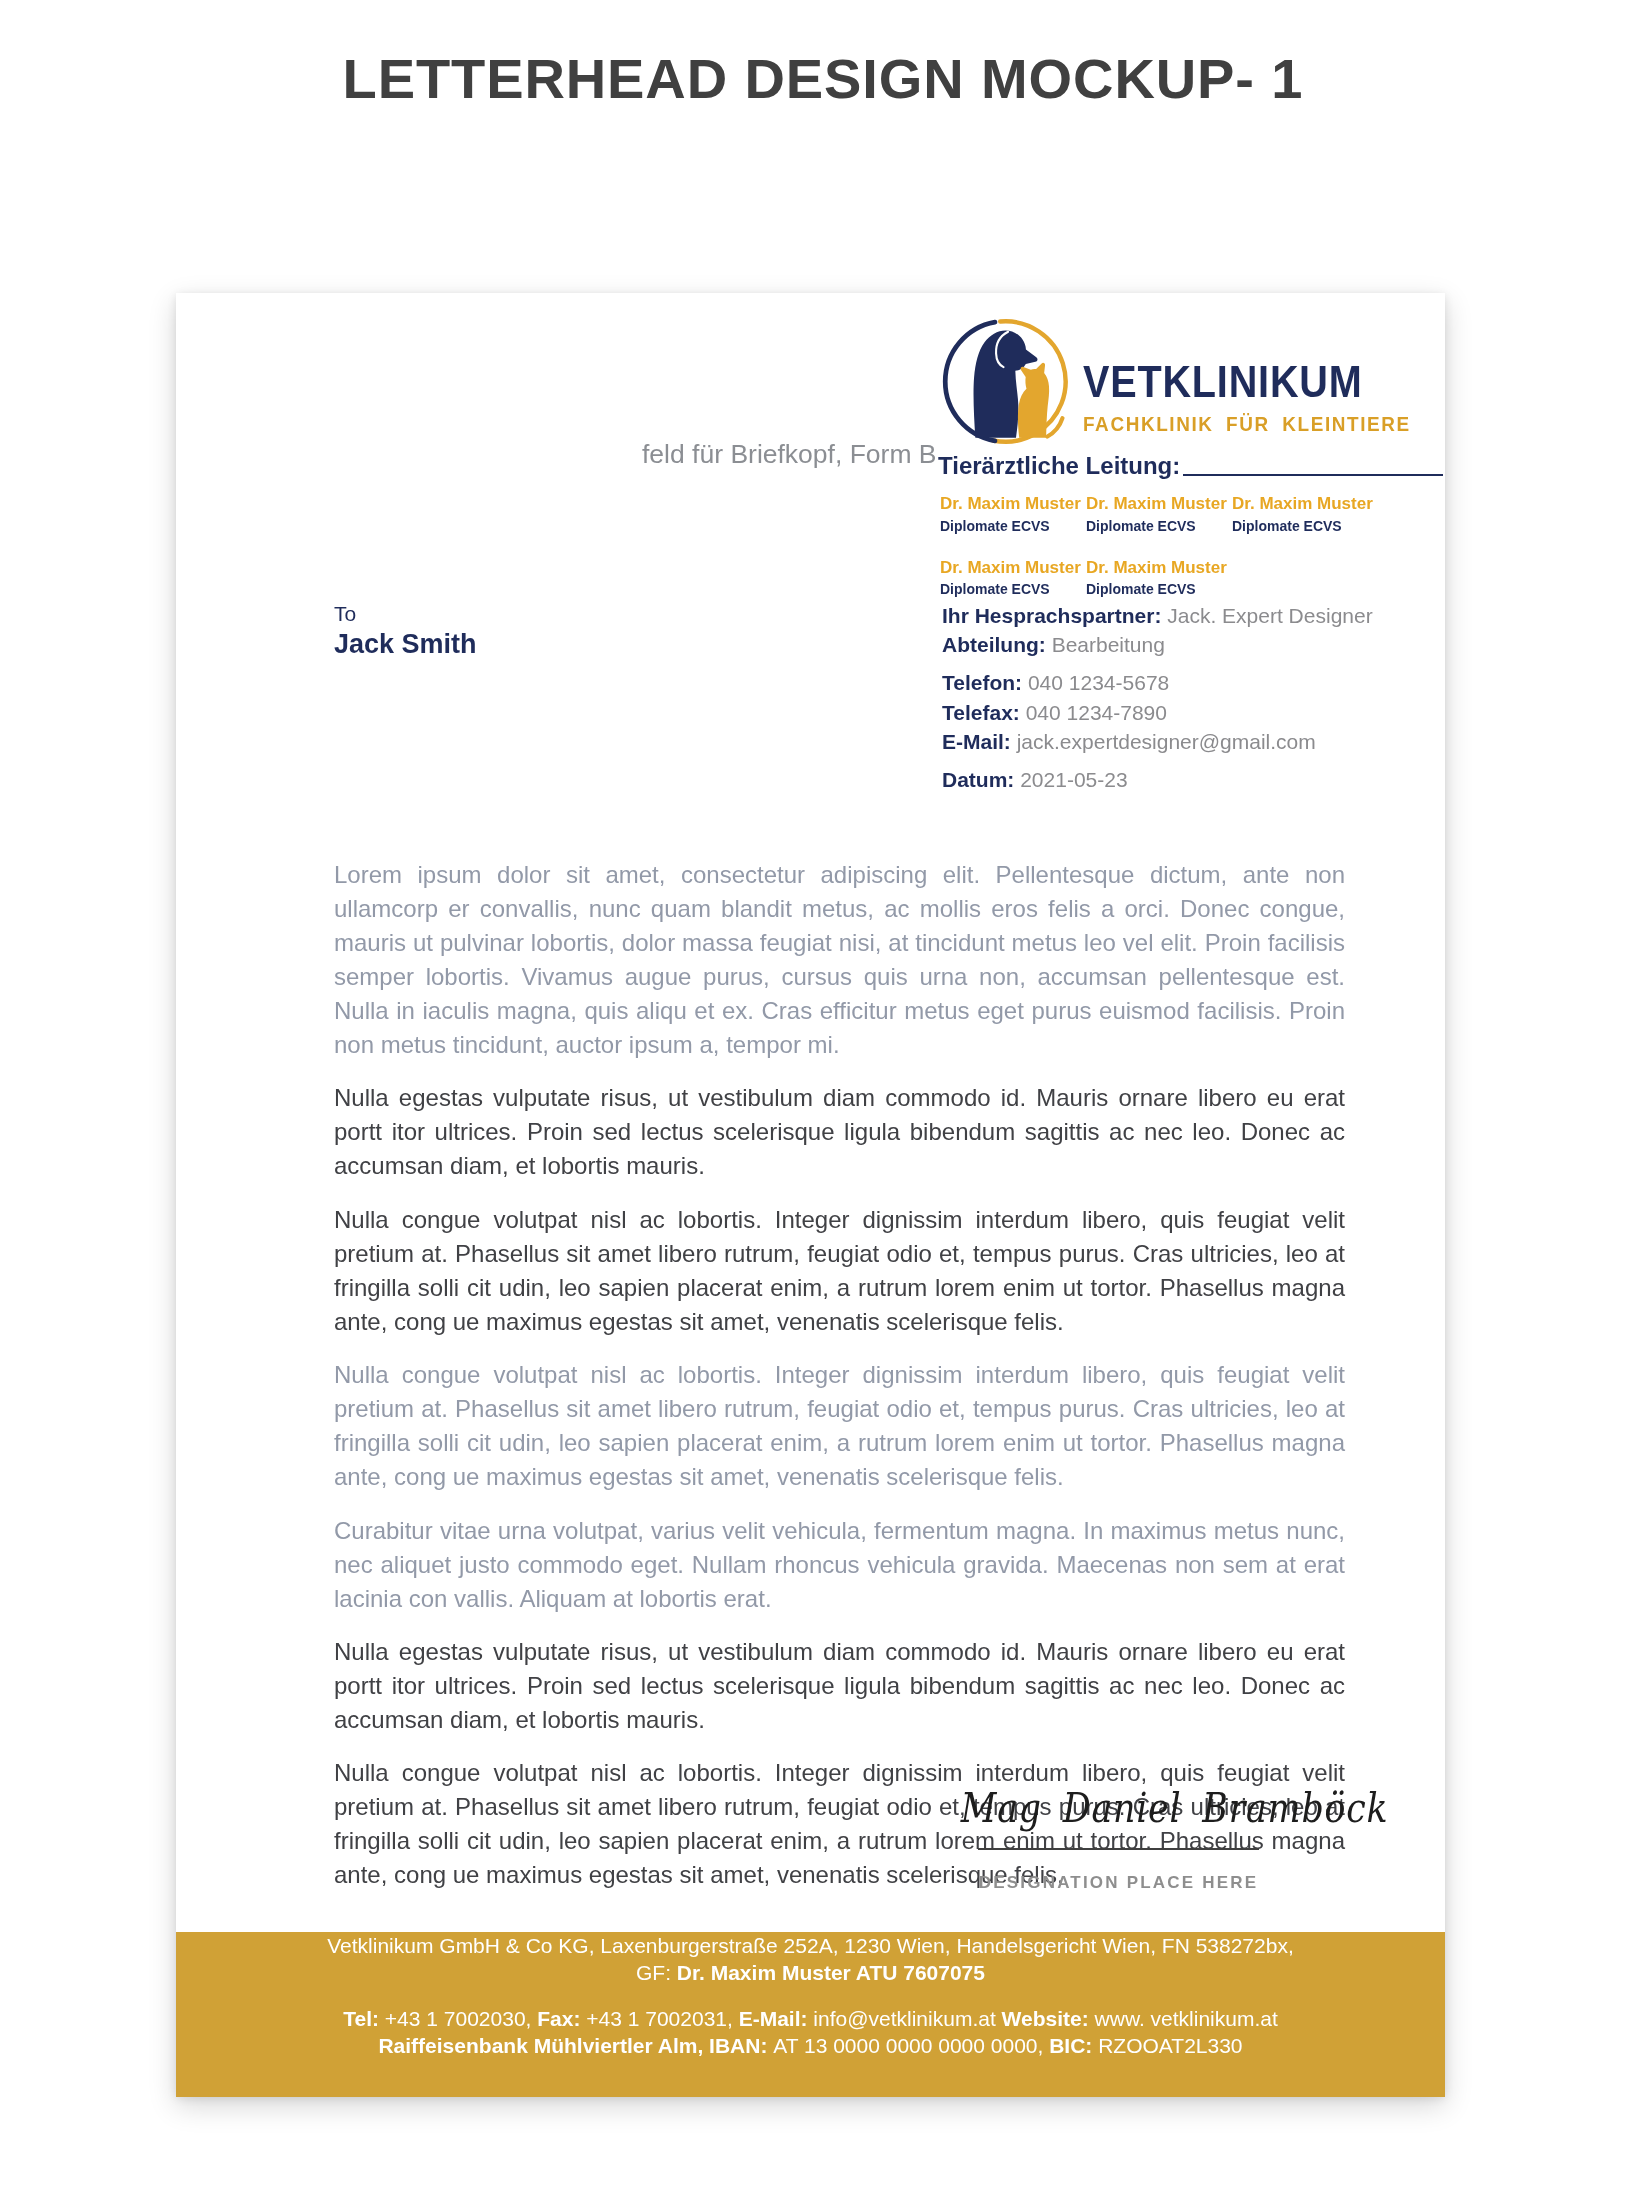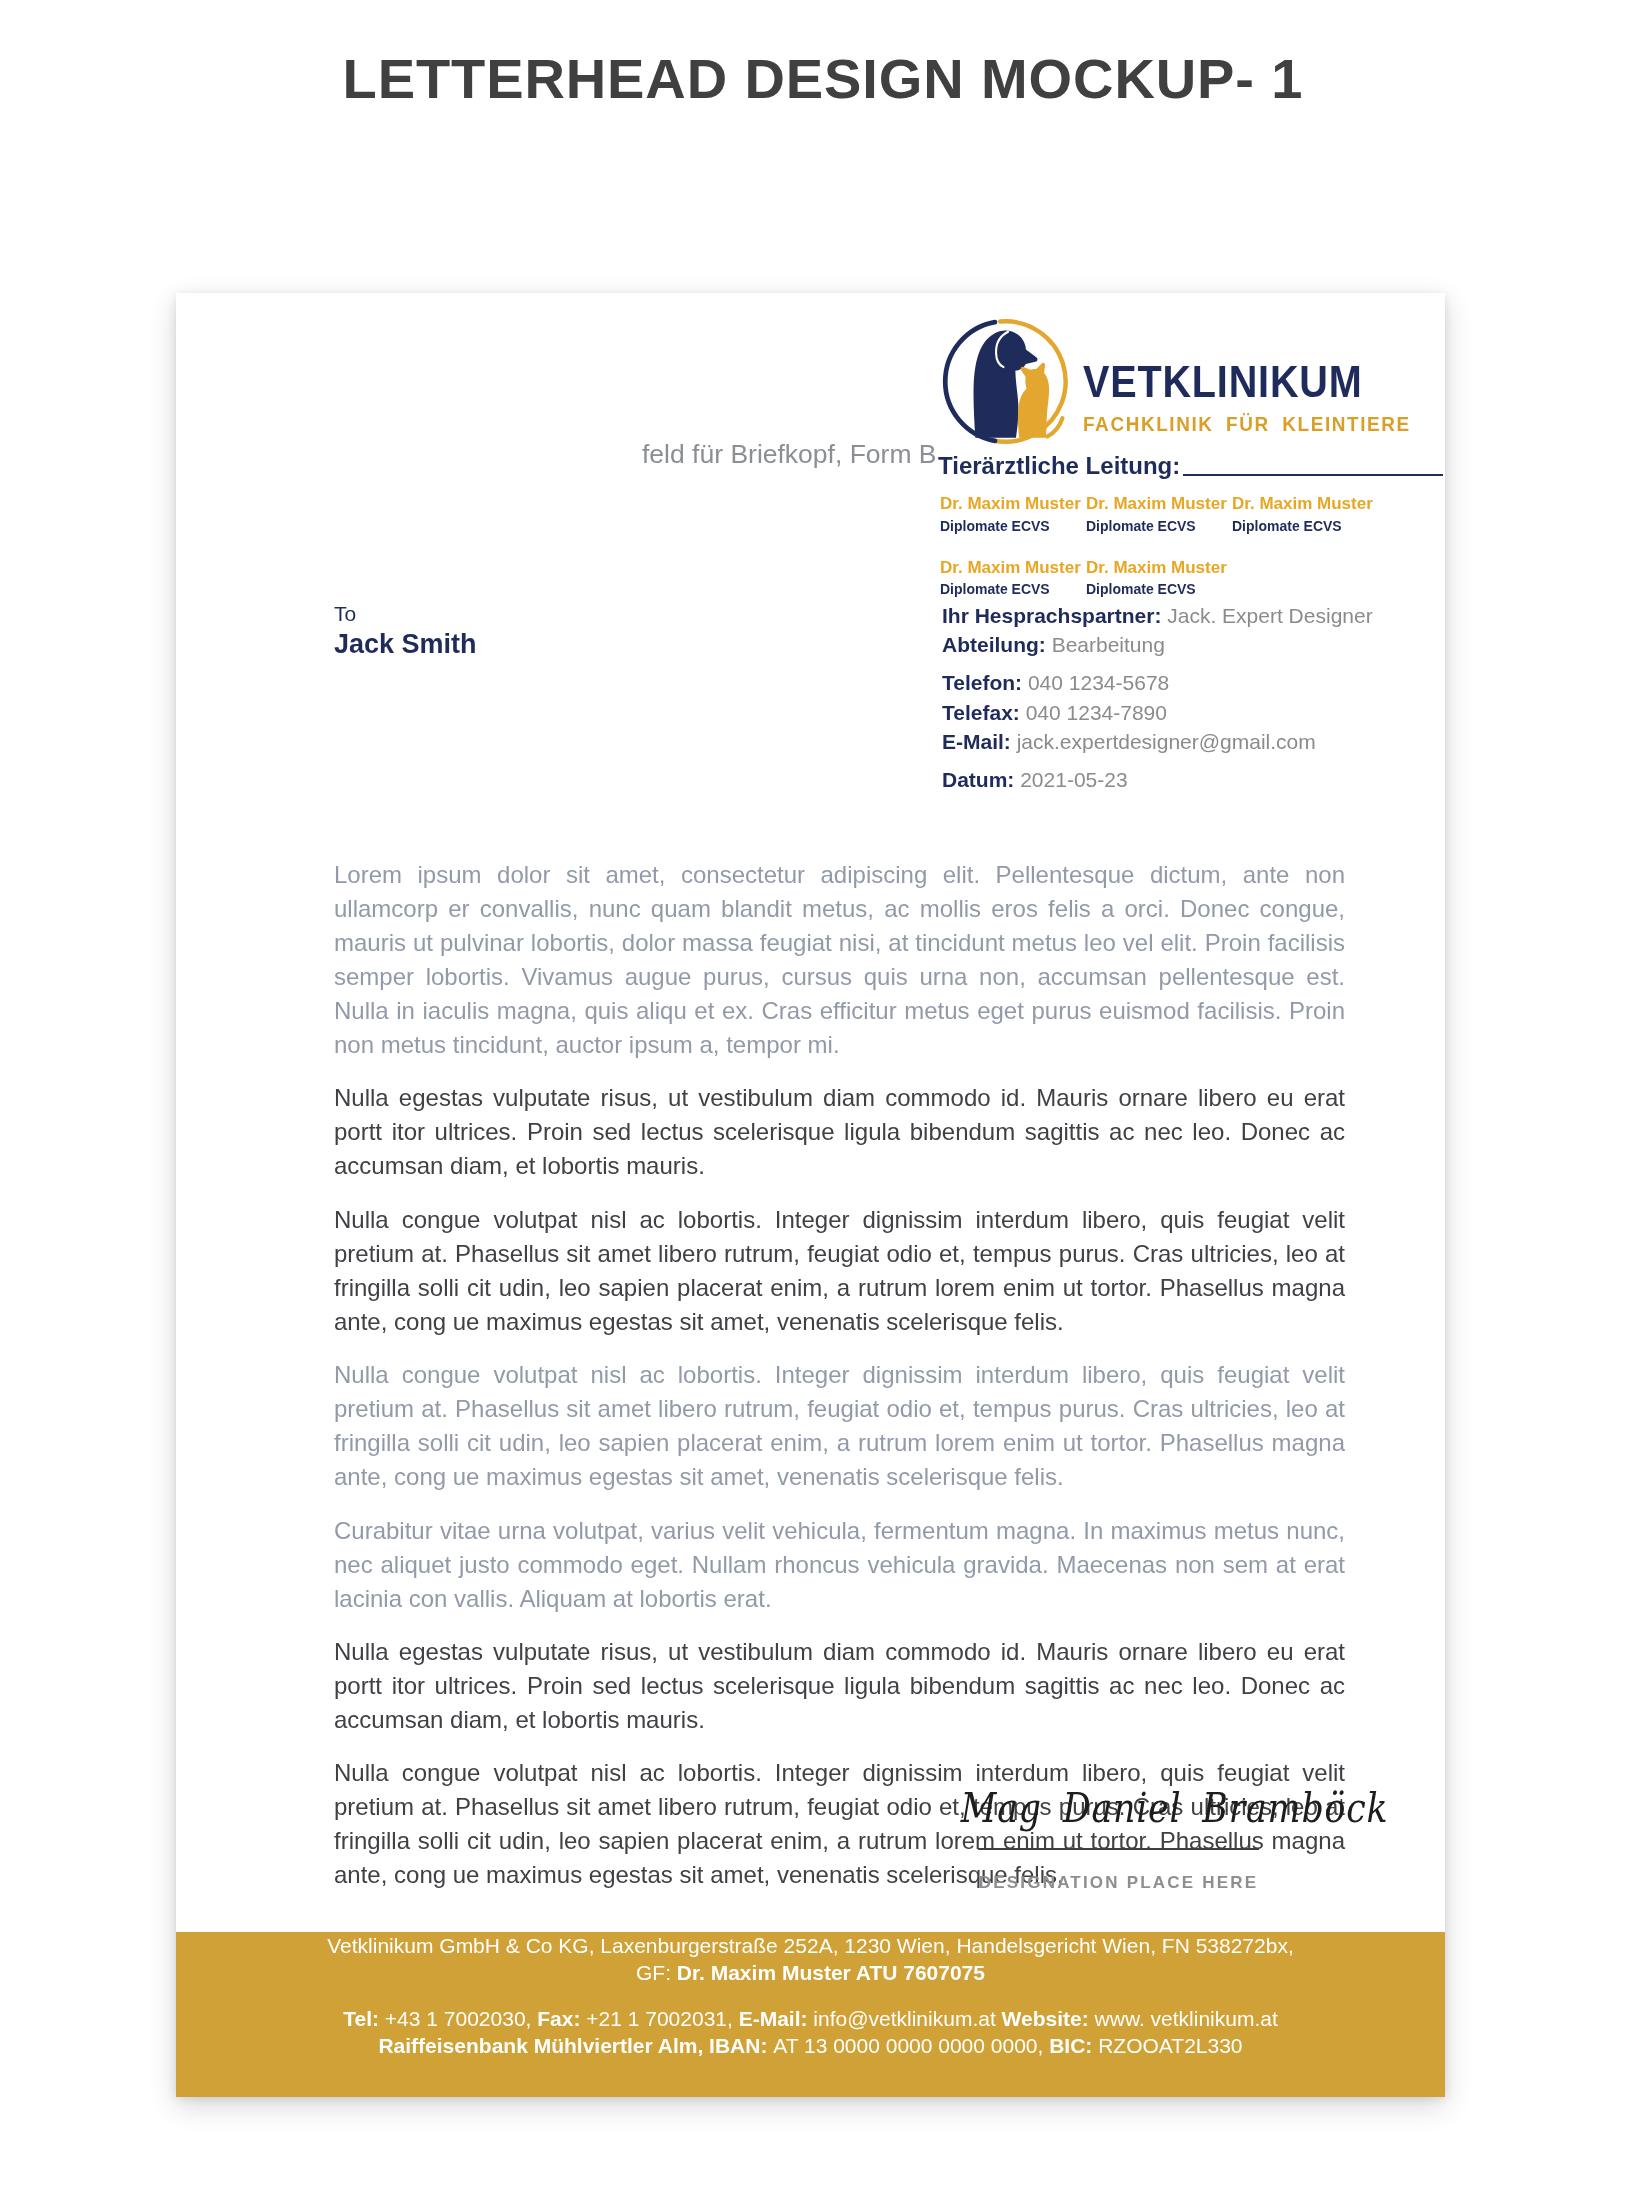--- a/index.html
+++ b/index.html
@@ -182,20 +182,20 @@
       <div class="sig-rule"></div>
       <div class="sig-designation">DESIGNATION PLACE HERE</div>
     </div>
 
     <div class="footer">
       <p>
         <span>Vetklinikum GmbH &amp; Co KG, Laxenburgerstraße 252A, 1230 Wien, Handelsgericht Wien, FN 538272bx,</span><br>
         <span><span>GF: </span><b>Dr. Maxim Muster ATU 7607075</b></span>
       </p>
       <p class="group2">
-        <span><b>Tel: </b><span>+43 1 7002030, </span><b>Fax: </b><span>+21 1 7002031, </span><b>E-Mail: </b><span>info@vetklinikum.at </span><b>Website: </b><span>www. vetklinikum.at</span></span><br>
+        <span><b>Tel: </b><span>+43 1 7002030, </span><b>Fax: </b><span>+43 1 7002031, </span><b>E-Mail: </b><span>info@vetklinikum.at </span><b>Website: </b><span>www. vetklinikum.at</span></span><br>
         <span><b>Raiffeisenbank Mühlviertler Alm, IBAN: </b><span>AT 13 0000 0000 0000 0000, </span><b>BIC: </b><span>RZOOAT2L330</span></span>
       </p>
     </div>
 
   </div>
 </div>
 
 
 </body></html>

